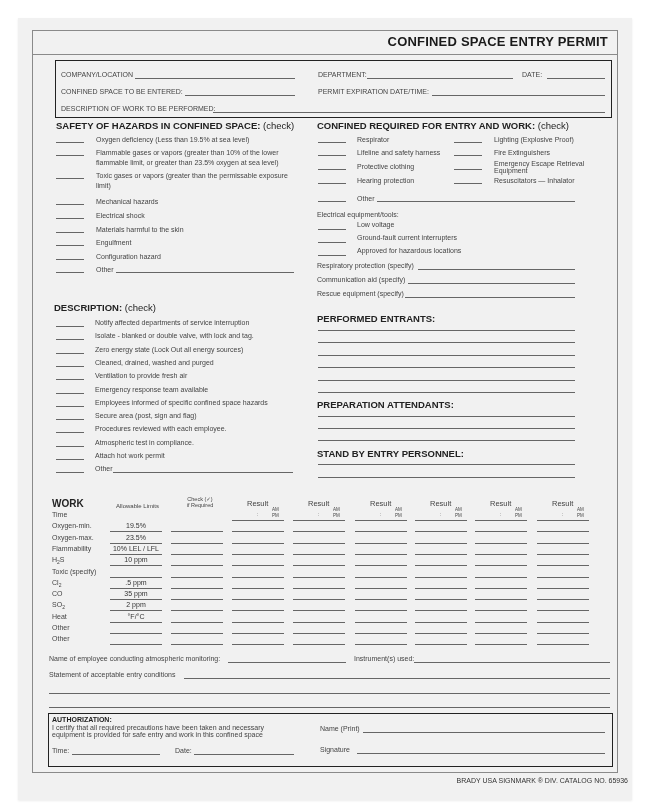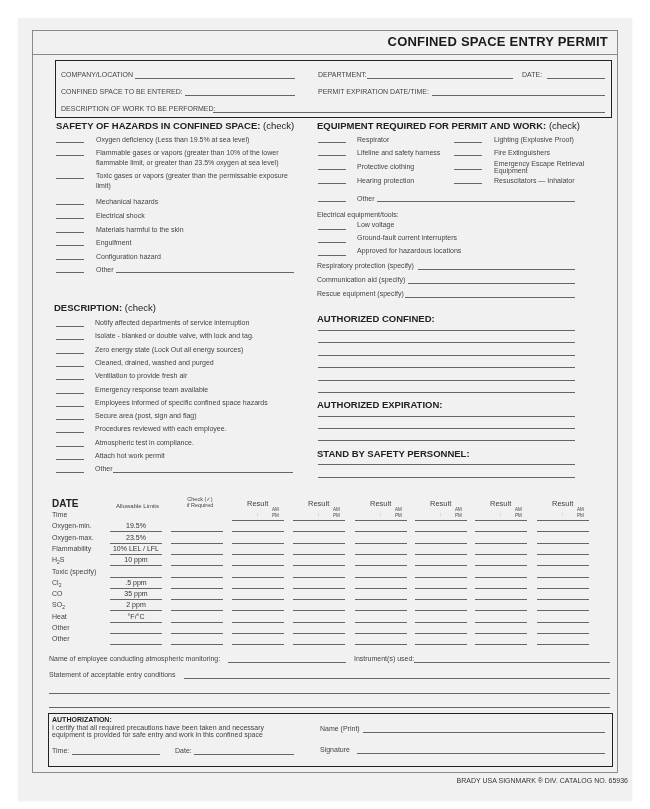--- a/index.html
+++ b/index.html
@@ -67,21 +67,21 @@
 <div class="abs small" style="left:96px;top:226px">Materials harmful to the skin</div>
 <div class="line" style="left:56px;top:245px;width:28px"></div>
 <div class="abs small" style="left:96px;top:239px">Engulfment</div>
 <div class="line" style="left:56px;top:259px;width:28px"></div>
 <div class="abs small" style="left:96px;top:253px">Configuration hazard</div>
 <div class="line" style="left:56px;top:272px;width:28px"></div>
 <div class="abs small" style="left:96px;top:266px">Other</div>
 <div class="line" style="left:116px;top:272px;width:178px"></div>
 
 <div class="abs hdr" style="left:317px;top:120px">
-  <span>EQUIPMENT REQUIRED FOR PERMIT AND WORK:</span>
+  <span>CONFINED REQUIRED FOR ENTRY AND WORK:</span>
   <span class="chk">(check)</span>
 </div>
 <div class="line" style="left:318px;top:142px;width:28px"></div>
 <div class="abs small" style="left:357px;top:136px">Respirator</div>
 <div class="line" style="left:318px;top:155px;width:28px"></div>
 <div class="abs small" style="left:357px;top:149px">Lifeline and safety harness</div>
 <div class="line" style="left:318px;top:169px;width:28px"></div>
 <div class="abs small" style="left:357px;top:163px">Protective clothing</div>
 <div class="line" style="left:318px;top:183px;width:28px"></div>
 <div class="abs small" style="left:357px;top:177px">Hearing protection</div>
@@ -139,42 +139,42 @@
     <div class="abs small" style="left:95px;top:425px">Procedures reviewed with each employee.</div>
     <div class="line" style="left:56px;top:446px;width:28px"></div>
     <div class="abs small" style="left:95px;top:439px">Atmospheric test in compliance.</div>
     <div class="line" style="left:56px;top:459px;width:28px"></div>
     <div class="abs small" style="left:95px;top:452px">Attach hot work permit</div>
     <div class="line" style="left:56px;top:472px;width:28px"></div>
     <div class="abs small" style="left:95px;top:465px">Other</div>
     <div class="line" style="left:113px;top:472px;width:180px"></div>
   </div>
 
-<div class="abs hdr" style="left:317px;top:313px">AUTHORIZED CONFINED:</div>
+<div class="abs hdr" style="left:317px;top:313px">PERFORMED ENTRANTS:</div>
 <div id="entrant-lines">
     <div class="line" style="left:318px;top:330px;width:257px"></div>
     <div class="line" style="left:318px;top:342px;width:257px"></div>
     <div class="line" style="left:318px;top:355px;width:257px"></div>
     <div class="line" style="left:318px;top:367px;width:257px"></div>
     <div class="line" style="left:318px;top:380px;width:257px"></div>
     <div class="line" style="left:318px;top:392px;width:257px"></div>
   </div>
-<div class="abs hdr" style="left:317px;top:399px">AUTHORIZED EXPIRATION:</div>
+<div class="abs hdr" style="left:317px;top:399px">PREPARATION ATTENDANTS:</div>
 <div id="attendant-lines">
     <div class="line" style="left:318px;top:416px;width:257px"></div>
     <div class="line" style="left:318px;top:428px;width:257px"></div>
     <div class="line" style="left:318px;top:440px;width:257px"></div>
   </div>
-<div class="abs hdr" style="left:317px;top:448px">STAND BY SAFETY PERSONNEL:</div>
+<div class="abs hdr" style="left:317px;top:448px">STAND BY ENTRY PERSONNEL:</div>
 <div id="standby-lines">
     <div class="line" style="left:318px;top:464px;width:257px"></div>
     <div class="line" style="left:318px;top:477px;width:257px"></div>
   </div>
 
-<div class="abs" style="left:52px;top:498px;font-size:10px;font-weight:bold;color:#222">DATE</div>
+<div class="abs" style="left:52px;top:498px;font-size:10px;font-weight:bold;color:#222">WORK</div>
 <div class="abs small" style="left:116px;top:503px;font-size:6px">Allowable Limits</div>
 <div class="abs small" style="left:185px;top:496px;font-size:5.5px;text-align:center;width:30px">Check (✓)</div>
 <div class="abs small" style="left:183px;top:502px;font-size:5.5px;text-align:center;width:34px">if Required</div>
 <div id="result-headers">
     <div class="abs" style="left:247px;top:499px;font-size:7.5px;color:#444">Result</div>
     <div class="ampm" style="left:272px;top:507px">AM</div>
     <div class="ampm" style="left:272px;top:513px">PM</div>
     <div class="ampm" style="left:257px;top:512px">:</div>
     <div class="abs" style="left:308px;top:499px;font-size:7.5px;color:#444">Result</div>
     <div class="ampm" style="left:333px;top:507px">AM</div>

